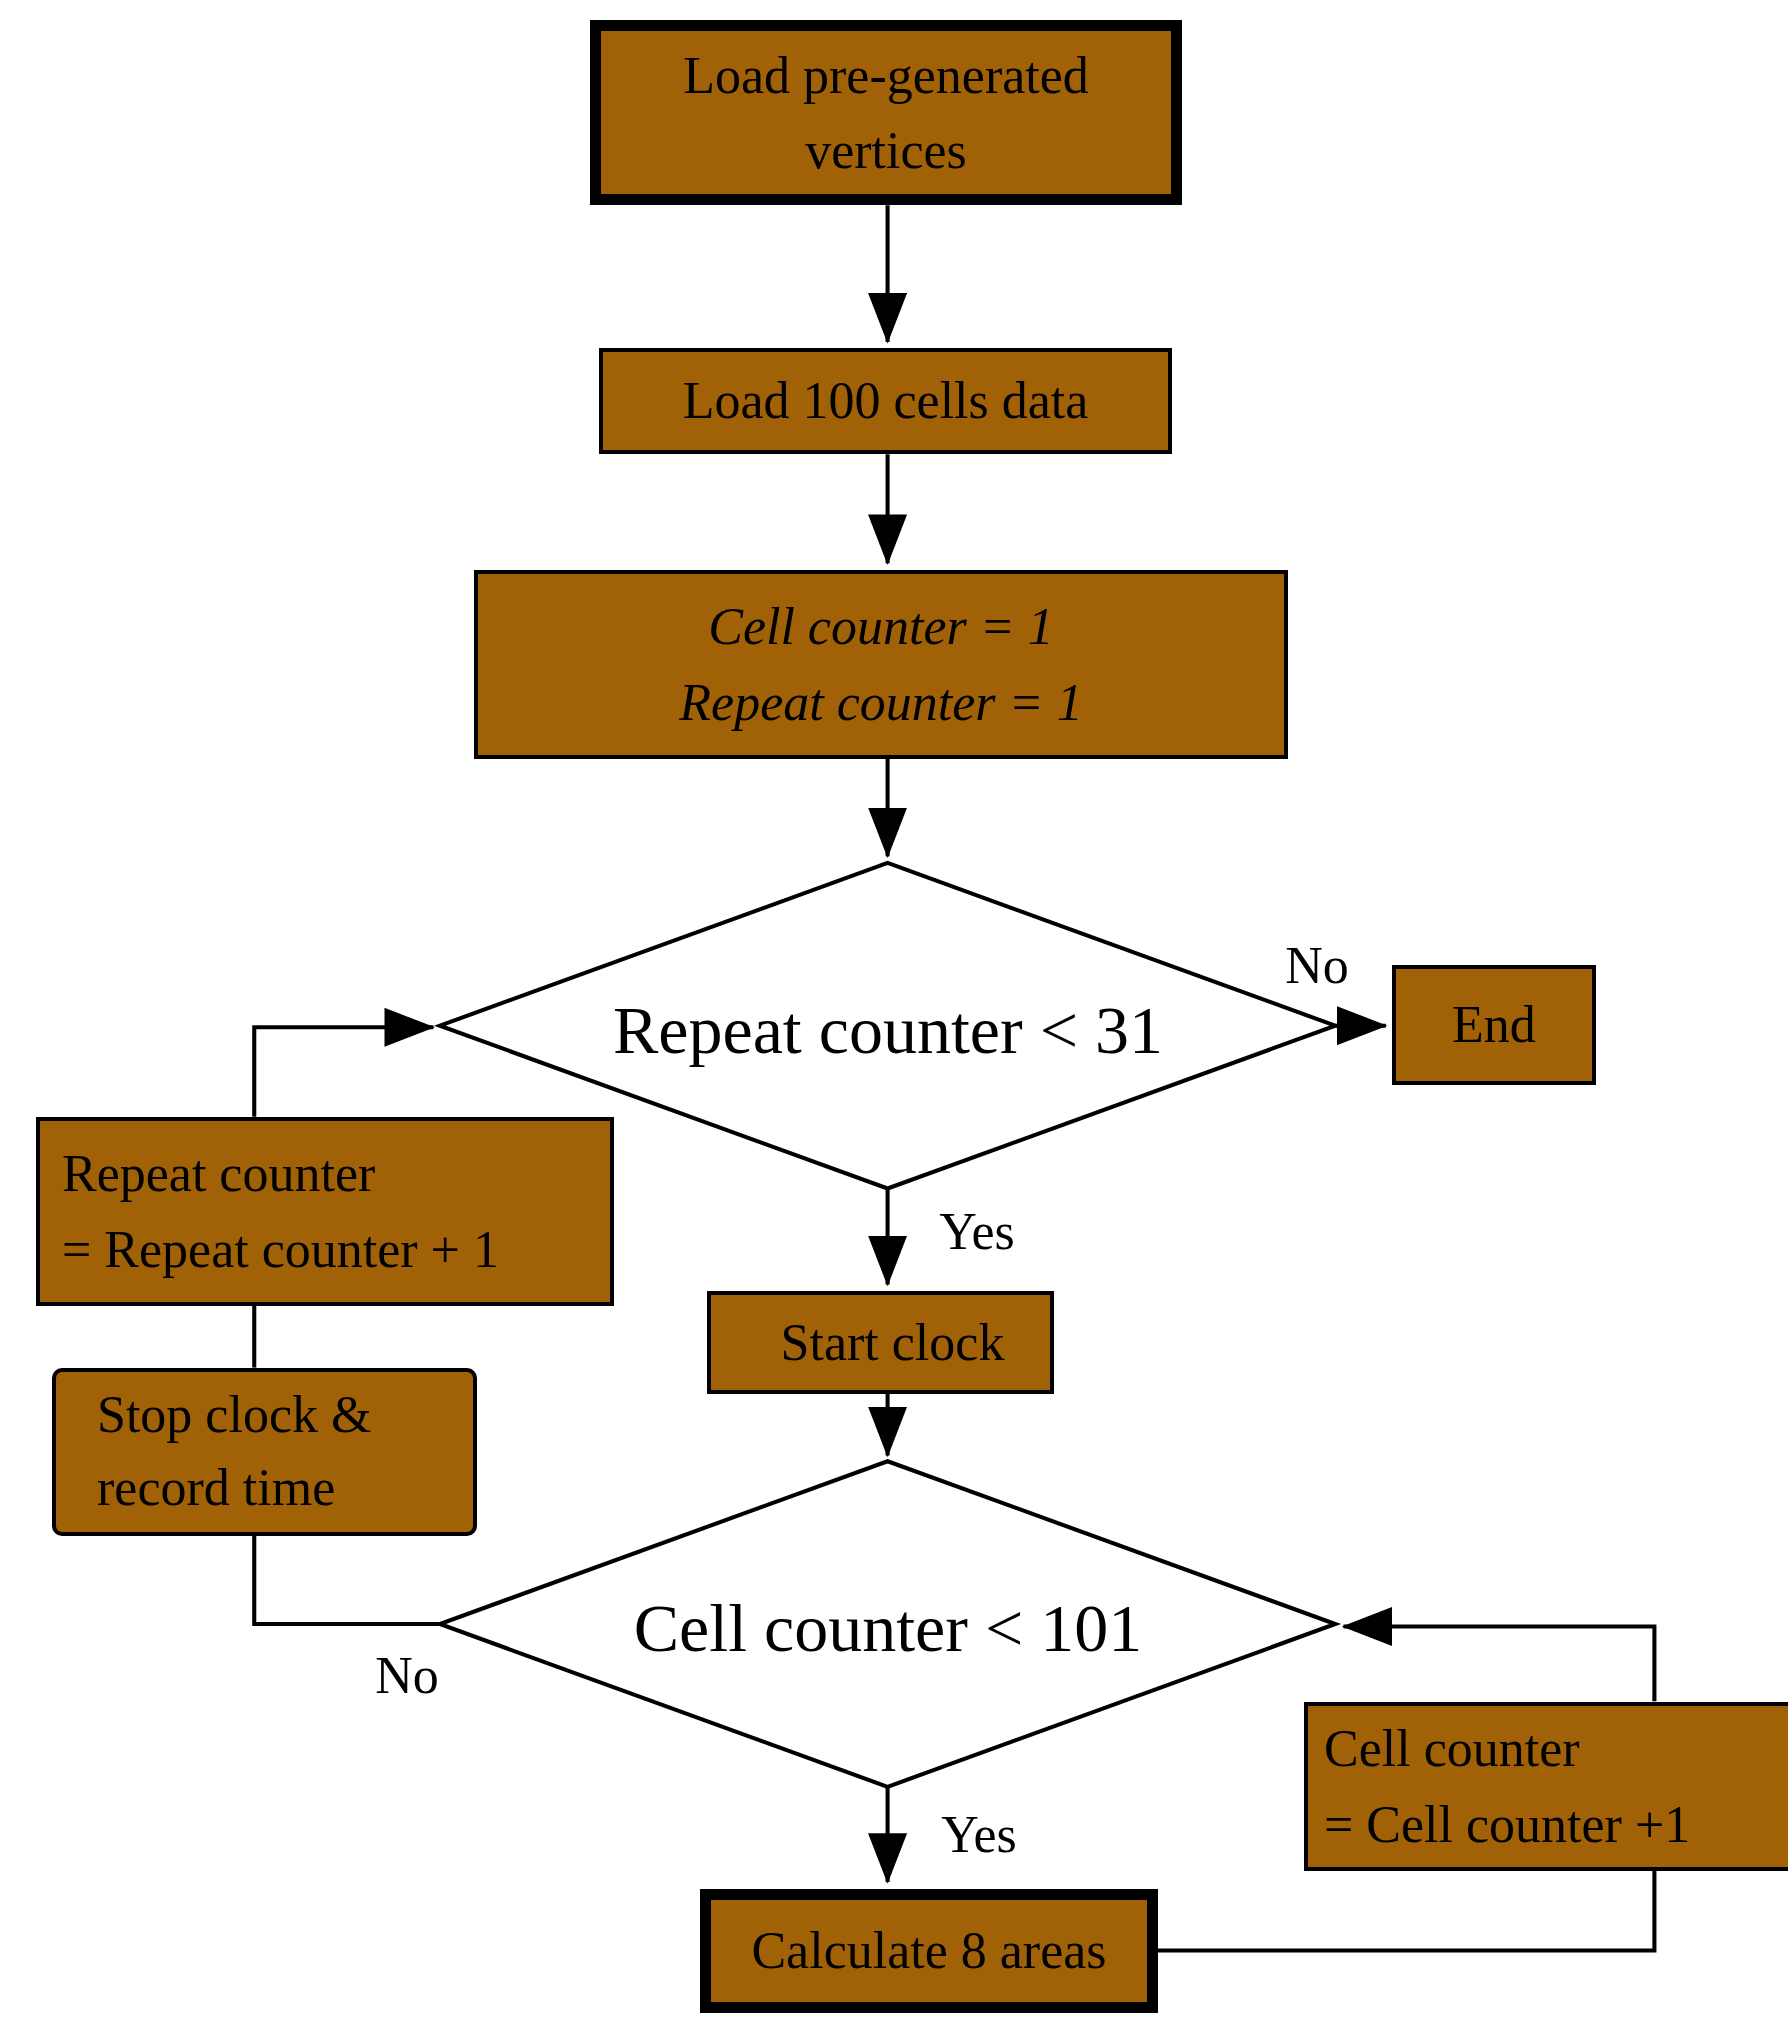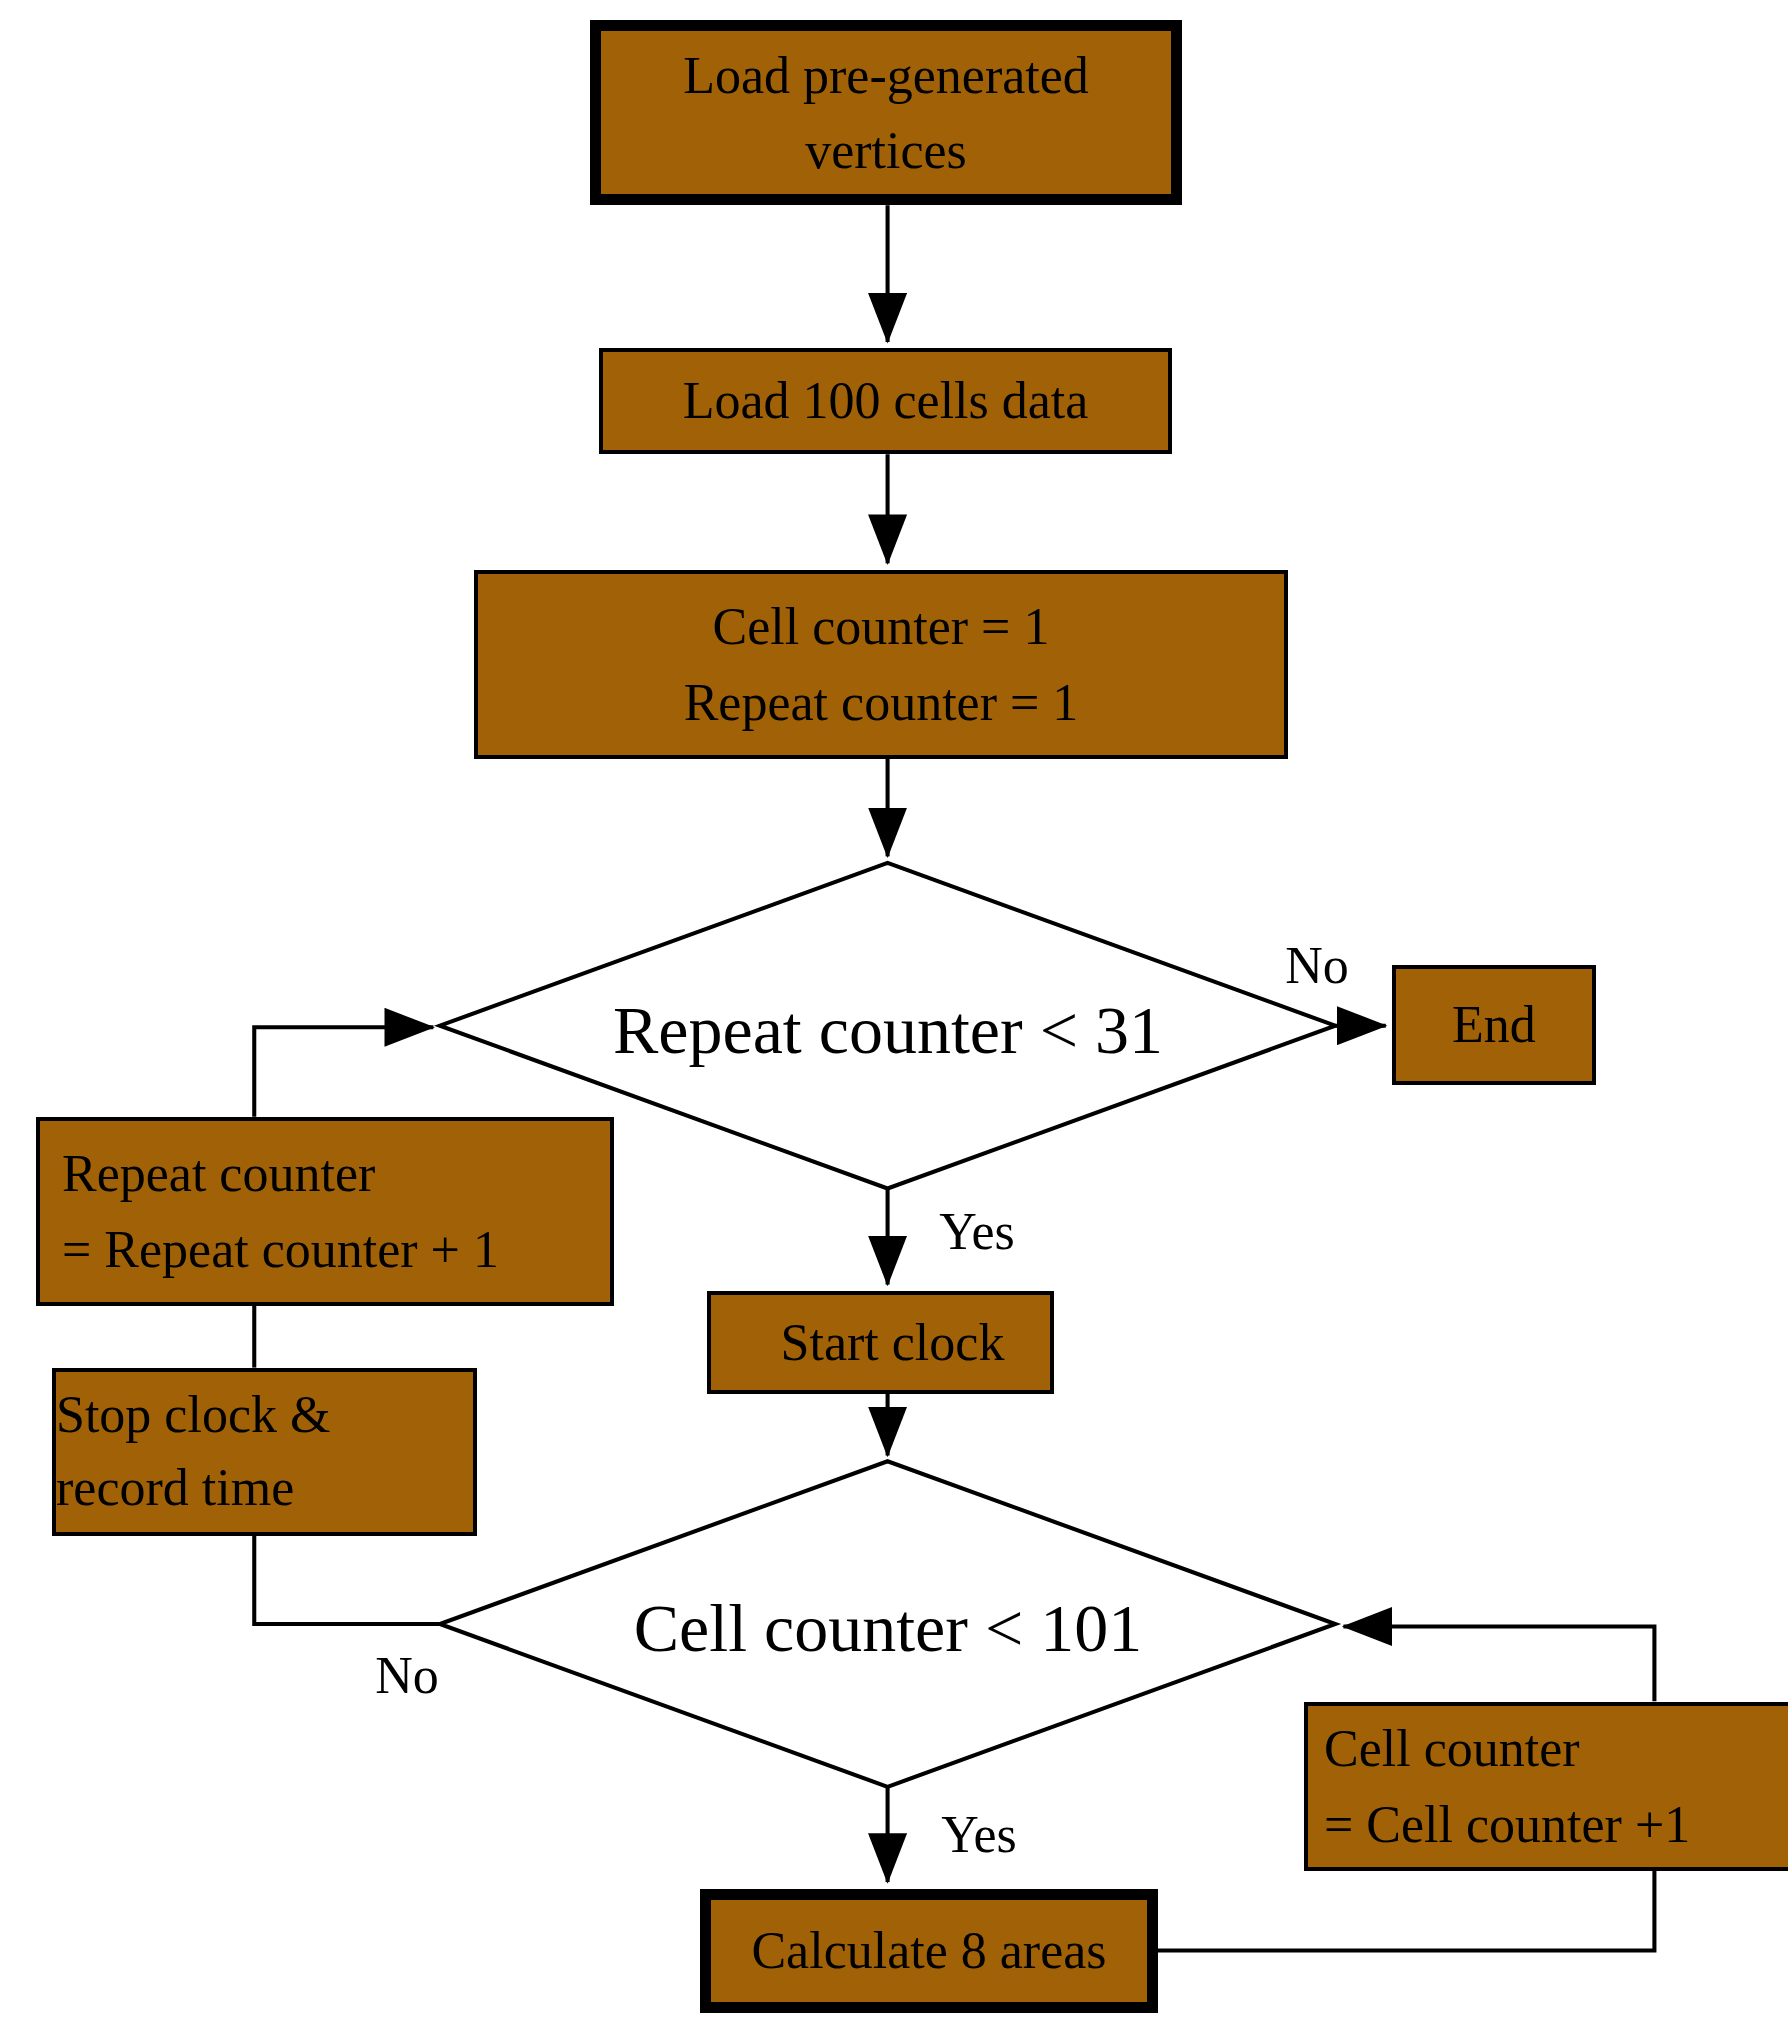--- a/index.html
+++ b/index.html
@@ -86,29 +86,29 @@
 
     <polyline points="1420,2396 2032,2396 2032,2298" fill="none" stroke="#000000" stroke-width="5"></polyline>
     <polyline points="2032,2090 2032,1998 1650,1998" fill="none" stroke="#000000" stroke-width="5" marker-end="url(#arrow)"></polyline>
   </svg>
 
   <div class="node thick" style="left:590px; top:20.4px; width:592px; height:185px;">Load pre-generated
 vertices</div>
 
   <div class="node" style="left:599px; top:348px; width:573px; height:106px;">Load 100 cells data</div>
 
-  <div class="node" style="left:474px; top:570px; width:814px; height:189px;">Cell counter = 1
+  <div class="node" style="left:474px; top:570px; width:814px; height:189px;font-style:italic;">Cell counter = 1
 Repeat counter = 1</div>
 
   <div class="node" style="left:1392px; top:965px; width:204px; height:120px;">End</div>
 
   <div class="node left-text" style="left:36px; top:1117px; width:578px; height:189px; padding-left:22px;">Repeat counter
 = Repeat counter + 1</div>
 
-  <div class="node left-text" style="left:52px; top:1368px; width:425px; height:168px; line-height:1.4;">Stop clock &amp;
+  <div class="node left-text" style="left:52px; top:1368px; width:425px; height:168px; padding-left:41px; line-height:1.4;border-radius:10px;">Stop clock &amp;
 record time</div>
 
   <div class="node" style="left:707px; top:1291px; width:347px; height:103px;padding-left:24px;">Start clock</div>
 
   <div class="node left-text" style="left:1304px; top:1702px; width:506px; height:169px; padding-left:16px;">Cell counter
 = Cell counter +1</div>
 
   <div class="node thick" style="left:700px; top:1889px; width:458px; height:124px;">Calculate 8 areas</div>
 
   <div class="diamond-label" style="left:888px; top:1030px;">Repeat counter &lt; 31</div>

